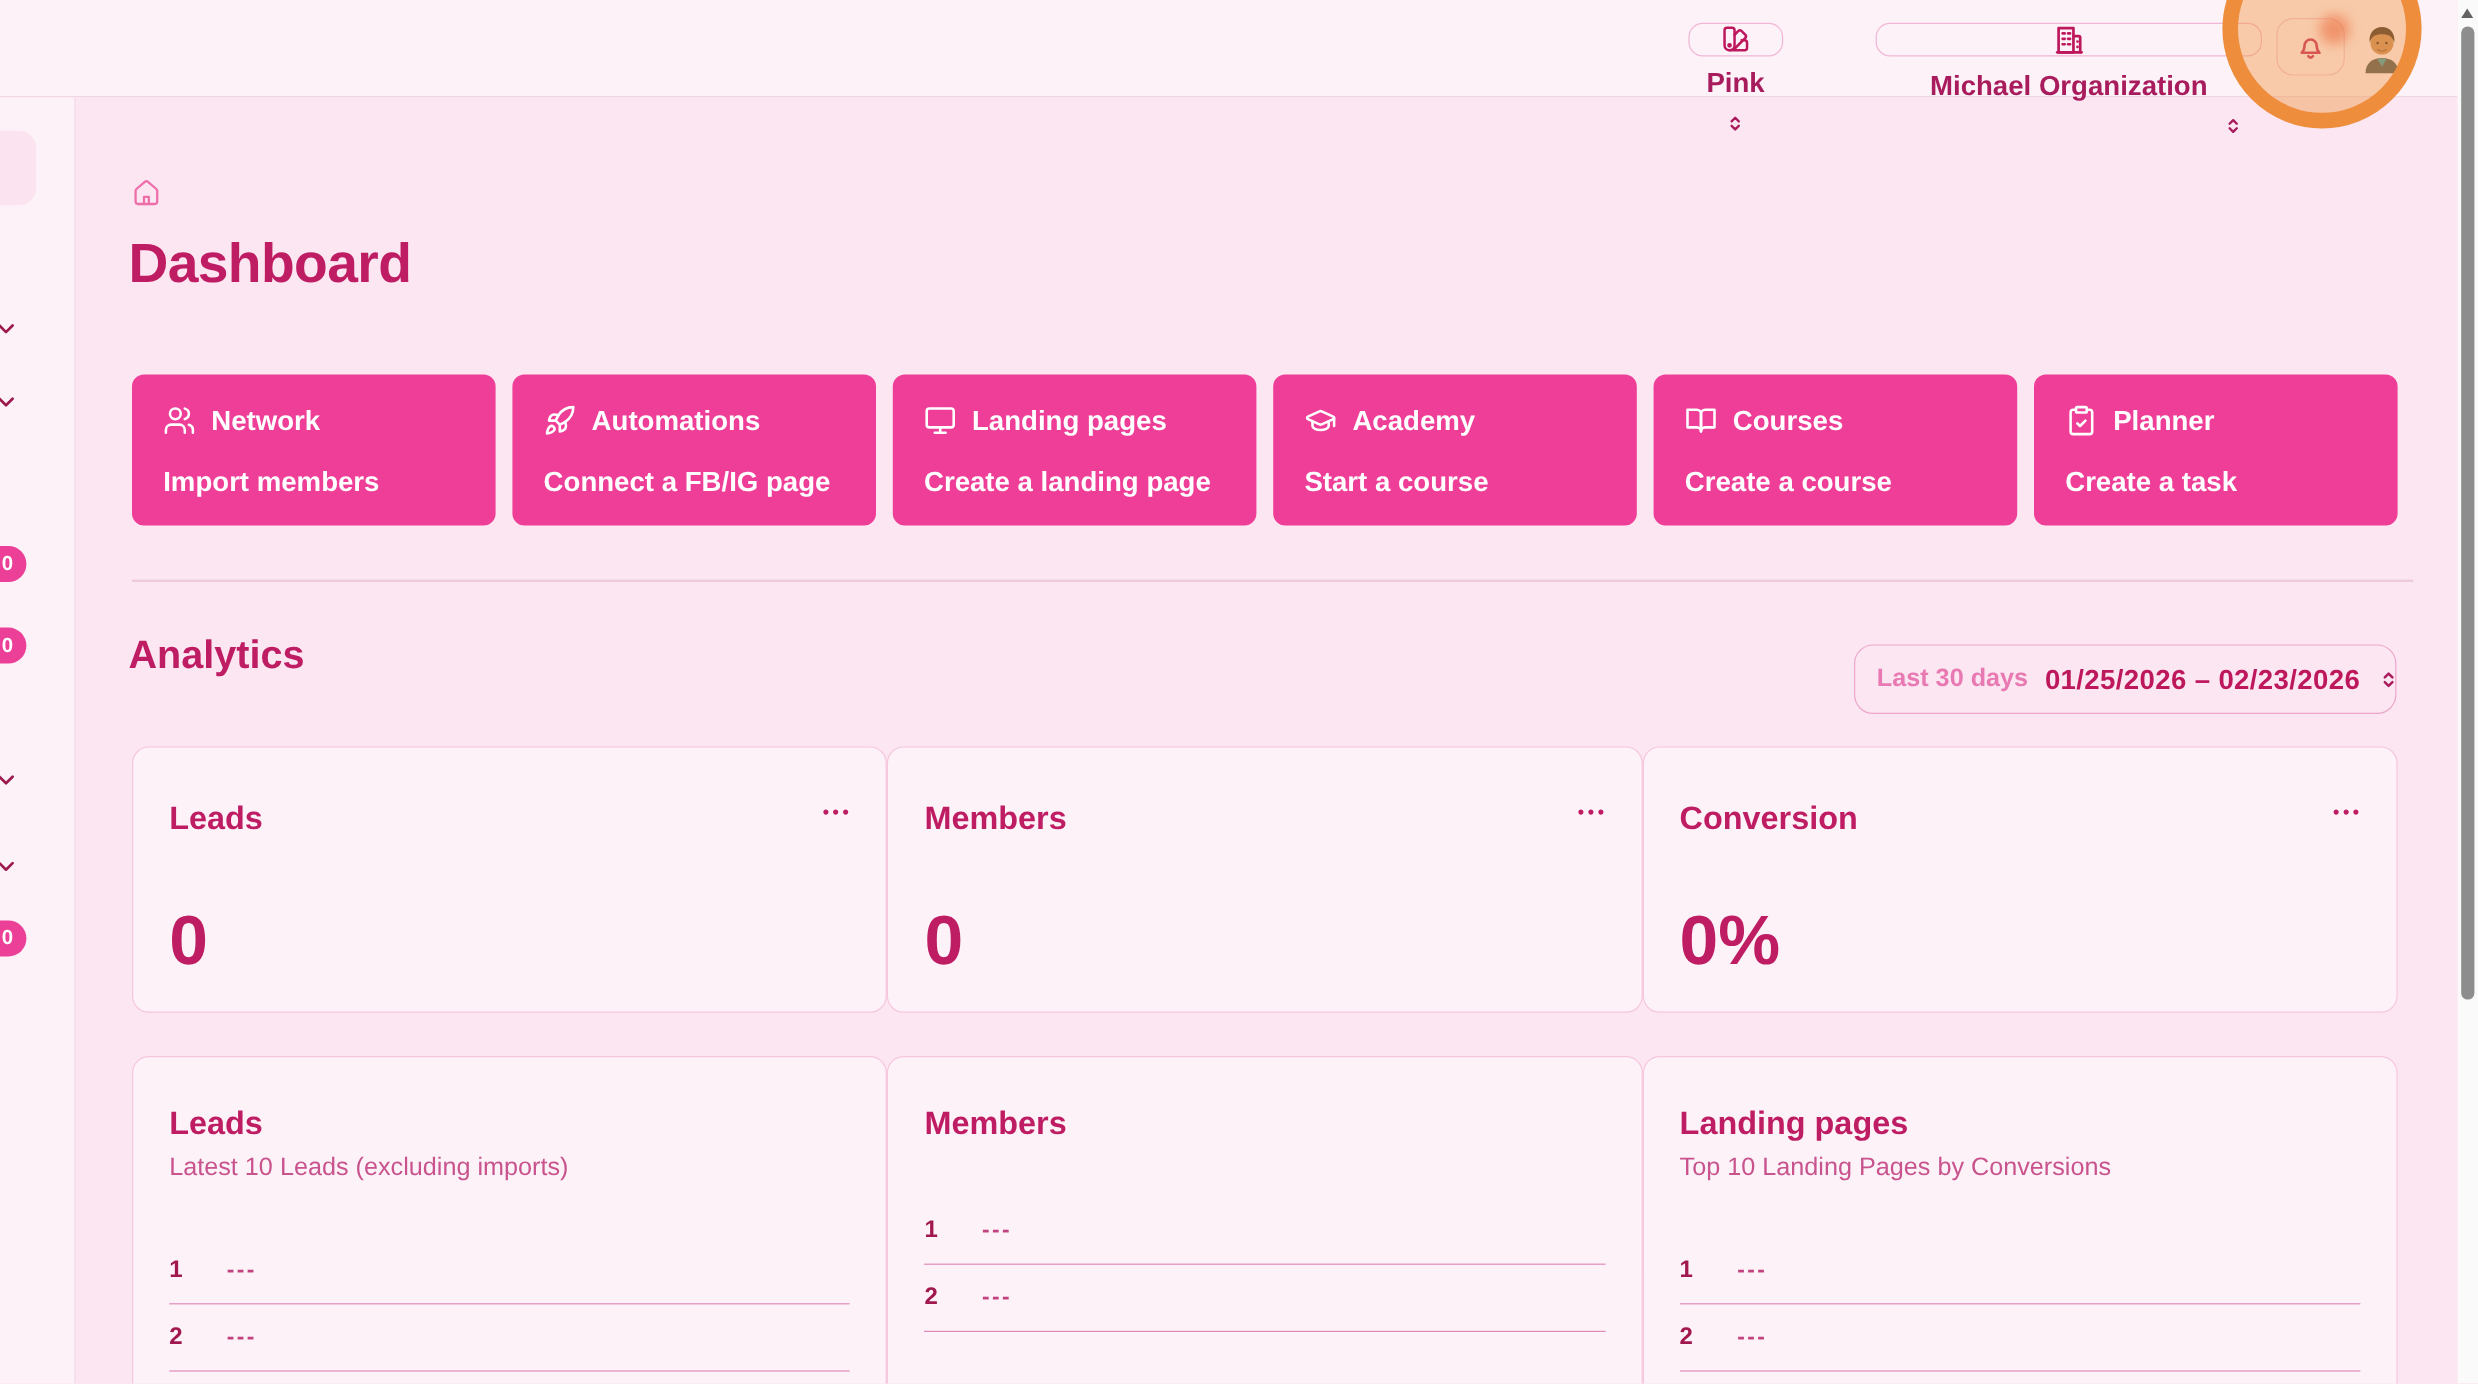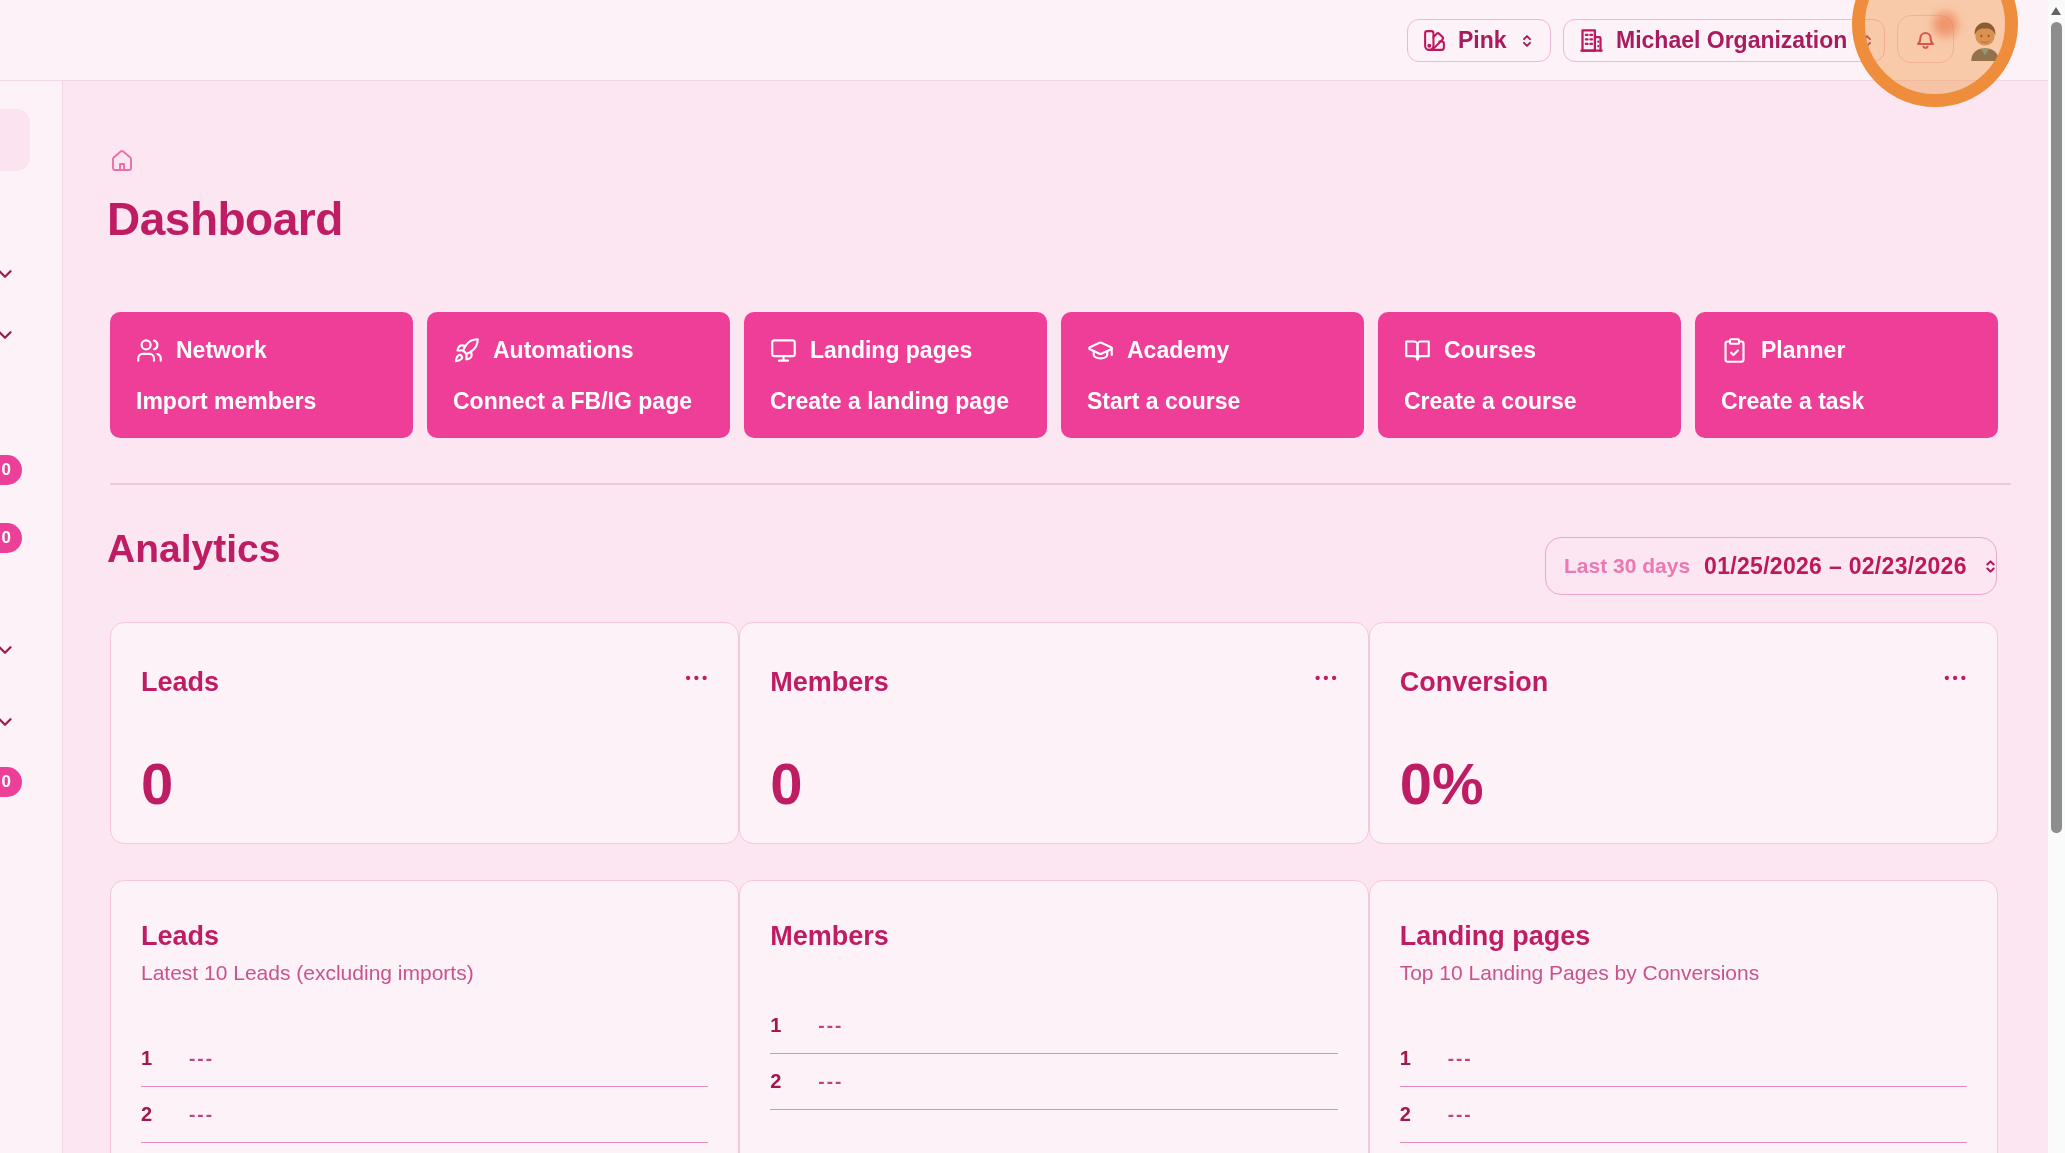--- a/index.html
+++ b/index.html
@@ -10,24 +10,24 @@
     background:#fbe6f1;
   }
   svg { display:block; }
 
   
   .topbar {
     position:absolute; left:0; top:0; width:2048px; height:81px;
     background:#fdf2f8; border-bottom:1px solid #f1d6e4; z-index:5;
   }
   .pillbtn {
-    position:absolute; top:19px; height:43px;
+    position:absolute; top:19px; height:28px;
     display:flex; align-items:center; gap:11px;
     border:1.5px solid #f2b6d6; border-radius:12px;
-    padding:0 14px; color:#a81b5c; background:transparent; cursor:pointer;
+    padding:0 14px; color:#a81b5c; background:transparent; cursor:pointer;flex-direction:column;
   }
   .pillbtn .lbl { font-size:23px; font-weight:700; white-space:nowrap; }
   .icon-pink { color:#be185d; }
   .updown { color:#a81b5c; }
   .theme-btn { left:1407px; }
   .org-btn  { left:1563px; width:322px; }
   .org-btn .updown { margin-left:auto; }
   .bell-btn {
     position:absolute; left:1897px; top:15px; width:57px; height:48px;
     border:1.5px solid #f1c3d9; border-radius:14px;
@@ -80,21 +80,21 @@
     background:#ee3e97; border-radius:10px; color:#fff; cursor:pointer;
     padding:25px 26px 23px; display:flex; flex-direction:column; justify-content:space-between;
   }
   .action-head { display:flex; align-items:center; gap:13px; }
   .action-title { font-size:23px; font-weight:700; white-space:nowrap; }
   .action-sub   { font-size:23px; font-weight:700; white-space:nowrap; }
 
   .rule { position:absolute; left:110px; top:483px; width:1901px; height:1.5px; background:#eecadd; z-index:6;}
 
   .analytics-h {
-    position:absolute; left:107px; top:527px; font-size:39px; font-weight:800; color:#bf1d63; z-index:6;
+    position:absolute; left:107px; top:527px; font-size:33px; font-weight:800; color:#bf1d63; z-index:6;
   }
   .date-filter {
     position:absolute; left:1545px; top:537px; width:452px; height:58px;
     border:1.5px solid #eda6cb; border-radius:16px;
     display:flex; align-items:center; gap:14px; padding:0 16px 0 18px;
     cursor:pointer; z-index:6; background:transparent;
   }
   .date-preset { font-size:21px; font-weight:600; color:#e879b2; white-space:nowrap; }
   .date-range  { font-size:23px; font-weight:700; color:#be185d; white-space:nowrap; letter-spacing:.3px; }
   .date-filter .updown { margin-left:auto; }

